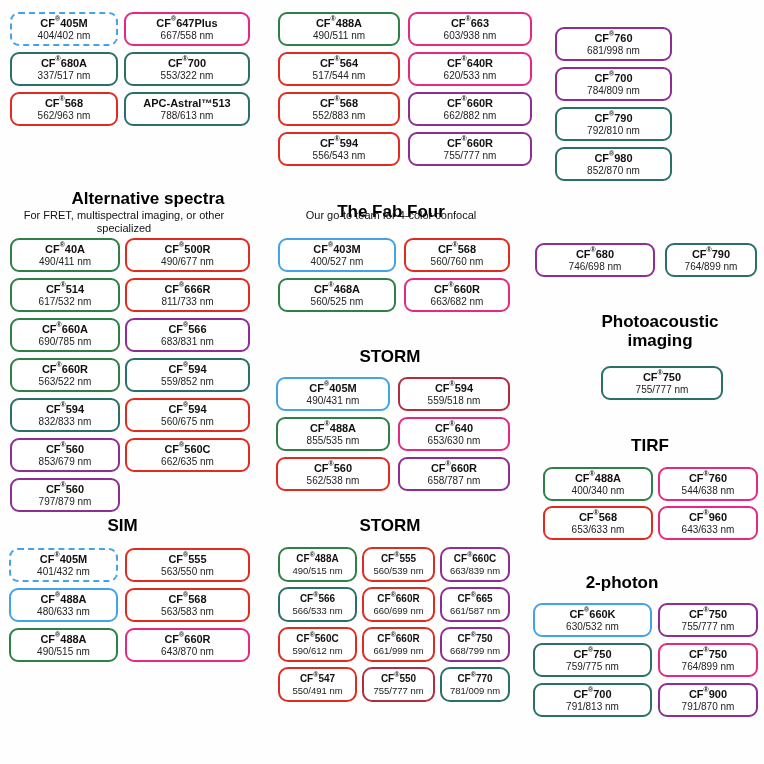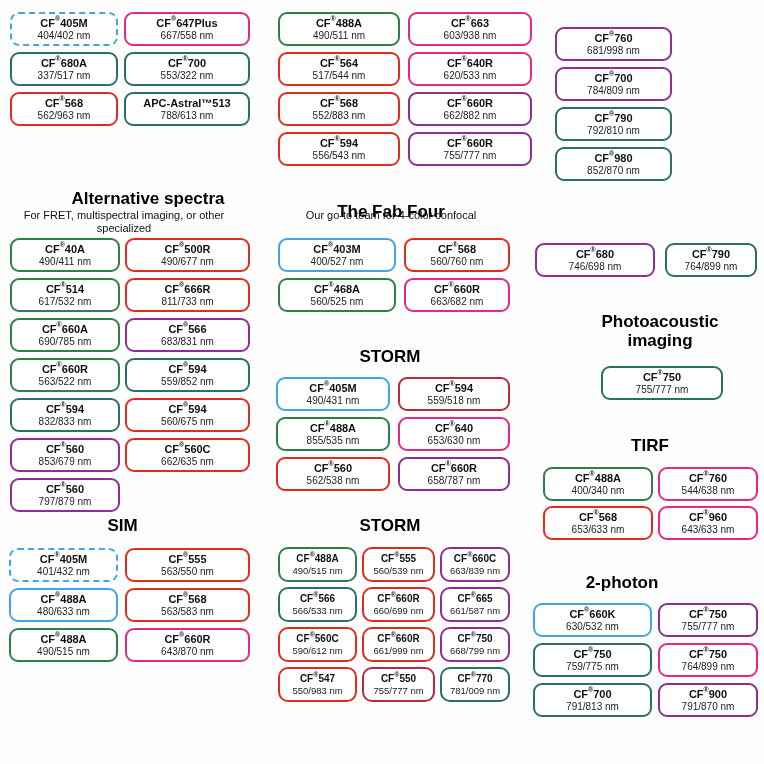--- a/index.html
+++ b/index.html
@@ -346,21 +346,21 @@
       <div class="pill" style="border-color: rgb(224, 43, 32);">
         <div class="pill-name">CF<sup>®</sup>660R</div>
         <div class="pill-value">661/999 nm</div>
       </div>
       <div class="pill" style="border-color: rgb(142, 45, 148);">
         <div class="pill-name">CF<sup>®</sup>750</div>
         <div class="pill-value">668/799 nm</div>
       </div>
       <div class="pill" style="border-color: rgb(224, 43, 32);">
         <div class="pill-name">CF<sup>®</sup>547</div>
-        <div class="pill-value">550/983 nm</div>
+        <div class="pill-value">550/491 nm</div>
       </div>
       <div class="pill" style="border-color: rgb(181, 44, 64);">
         <div class="pill-name">CF<sup>®</sup>550</div>
         <div class="pill-value">755/777 nm</div>
       </div>
       <div class="pill" style="border-color: rgb(42, 111, 104);">
         <div class="pill-name">CF<sup>®</sup>770</div>
         <div class="pill-value">781/009 nm</div>
       </div>
     </div>

